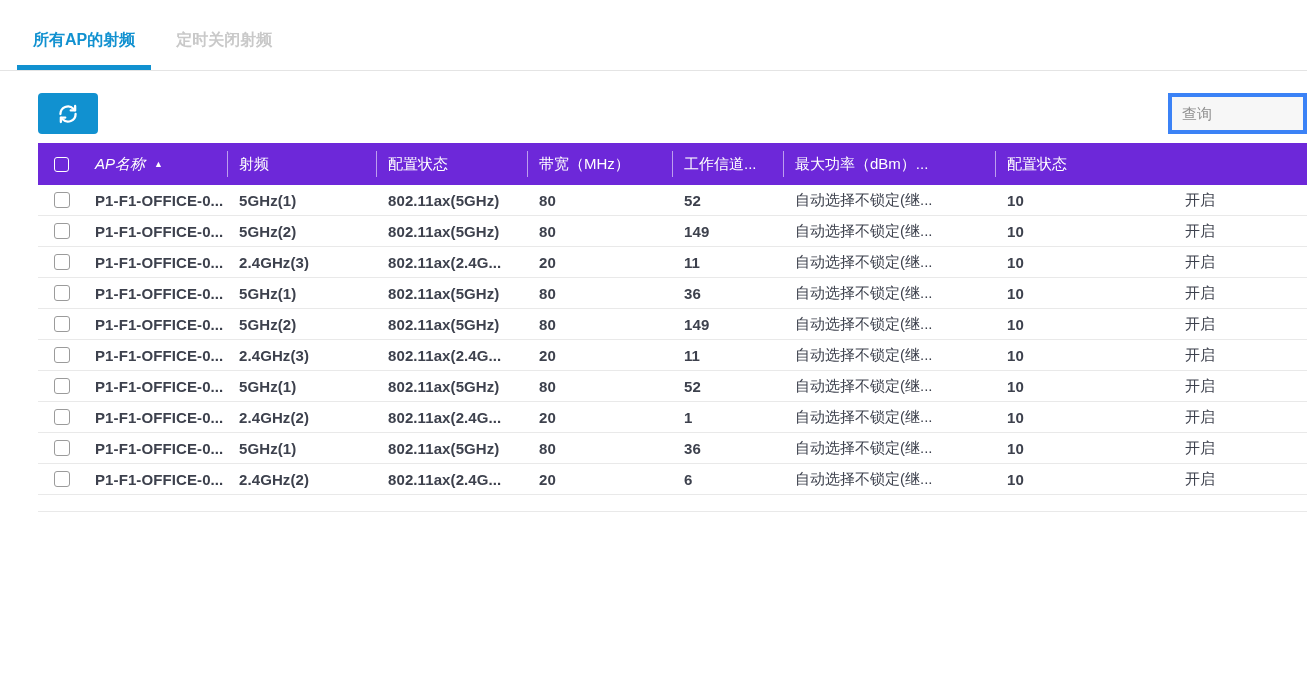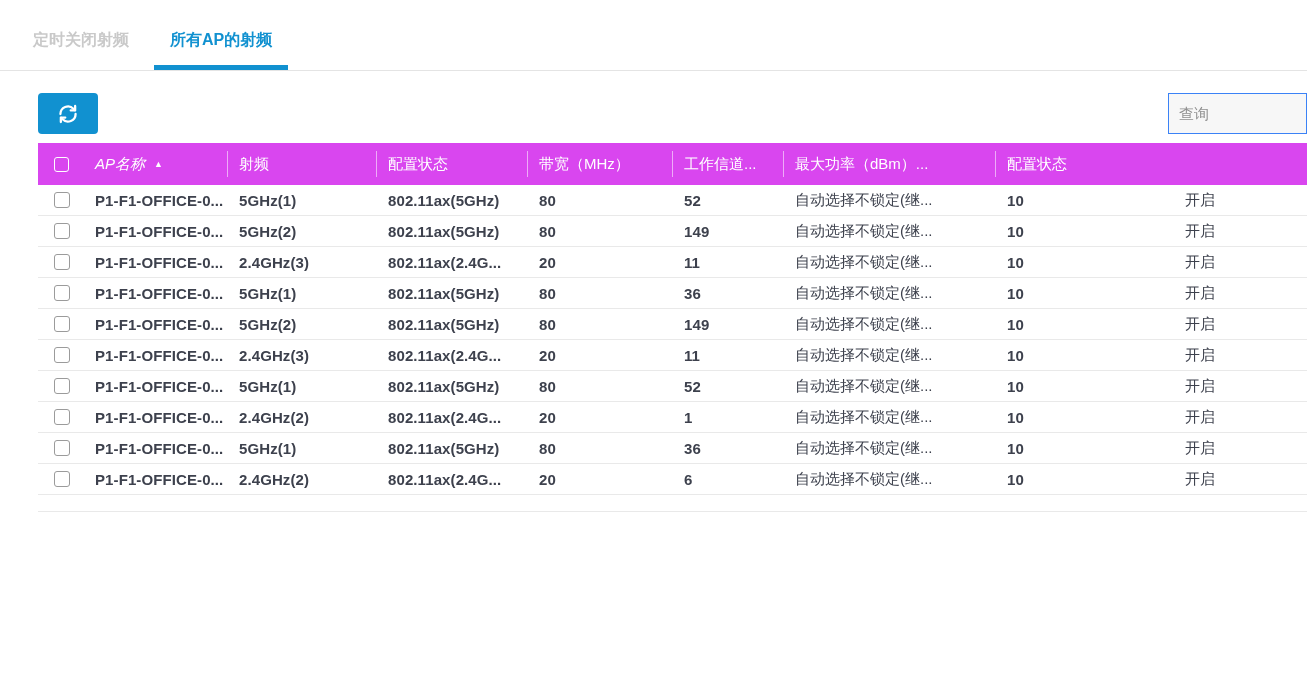--- a/index.html
+++ b/index.html
@@ -16,30 +16,30 @@
   .tab.active { color:#1191d0; }
   .tab.active::after { content:""; position:absolute; left:0; right:0; bottom:0;
     height:5px; background:#1191d0; }
 
   
   .toolbar { display:flex; justify-content:space-between; align-items:center;
     margin-top:22px; height:41px; }
   .refresh-btn { margin-left:38px; width:60px; height:41px; background:#1191d0;
     border:none; border-radius:4px; display:flex; align-items:center; justify-content:center;
     cursor:pointer; }
-  .search-box { width:139px; height:41px; background:#f7f7f7; border:1px solid #3b82f6;
+  .search-box { width:139px; height:41px; background:#f7f7f7; border:4px solid #3b82f6;
     font-size:15px; color:#555; padding-left:10px; outline:none; }
   .search-box::placeholder { color:#8f8f8f; opacity:1; }
 
   
   .table-wrap { margin-top:9px; margin-left:38px; width:1269px; }
   .grid { display:grid;
     grid-template-columns:47px 142px 149px 151px 145px 111px 212px 178px minmax(0,1fr);
     align-items:center; }
-  .thead { background:#d946ef; height:42px; color:#ffffff; font-size:15px; }
+  .thead { background:#6d28d9; height:42px; color:#ffffff; font-size:15px; }
   .th { position:relative; padding-left:12px; white-space:nowrap; overflow:hidden;
     cursor:pointer; height:42px; display:flex; align-items:center; }
   .th.ap-col { font-style:italic; padding-left:10px; }
   .th.vdiv::before { content:""; position:absolute; left:0; top:8px; bottom:8px;
     width:1px; background:rgba(255,255,255,0.55); }
   .sort-arrow { font-style:normal; font-size:9px; margin-left:9px; color:#ffffff; }
 
   .cb-cell { display:flex; justify-content:center; align-items:center; }
   .cb { width:16px; height:16px; border:1px solid #9b9b9b; border-radius:3px;
     background:#ffffff; cursor:pointer; }
@@ -48,22 +48,22 @@
   .row { height:31px; border-bottom:1px solid #e9e9e9; font-size:15px; color:#3d414d; }
   .cell { padding-left:12px; white-space:nowrap; overflow:hidden; }
   .cell.lat { font-weight:600; letter-spacing:0.1px; }
   .cell.ap { padding-left:10px; }
   .tfoot-strip { height:17px; border-bottom:1px solid #e9e9e9; }
 </style>
 </head>
 <body>
 
 <div class="tabbar">
+  <div class="tab active">所有AP的射频</div>
   <div class="tab">定时关闭射频</div>
-  <div class="tab active">所有AP的射频</div>
 </div>
 
 <div class="toolbar">
   <button class="refresh-btn">
     <span style="display:flex;">
       <svg width="26" height="26" viewBox="0 0 24 24" fill="none" stroke="#ffffff" stroke-width="2.1" stroke-linecap="round" stroke-linejoin="round">
         <path d="M5 12a7 7 0 0 1 12-4.9l1.4 1.4"></path>
         <polyline points="18.6 4.6 18.6 8.7 14.5 8.7"></polyline>
         <path d="M19 12a7 7 0 0 1-12 4.9l-1.4-1.4"></path>
         <polyline points="5.4 19.4 5.4 15.3 9.5 15.3"></polyline>

